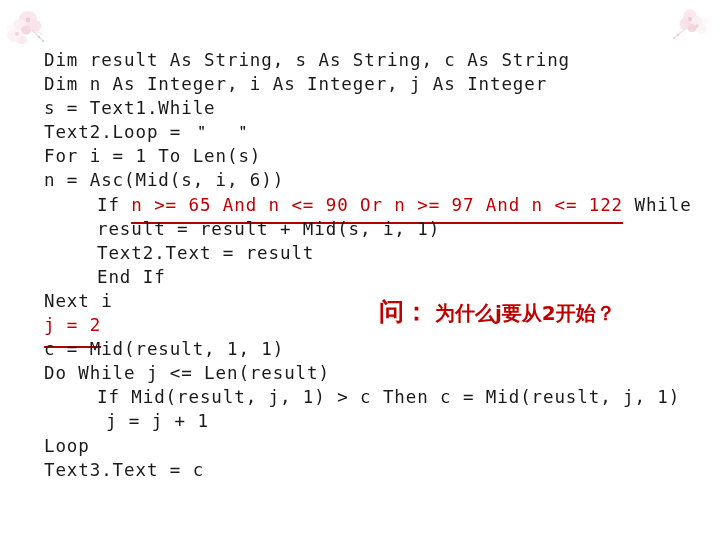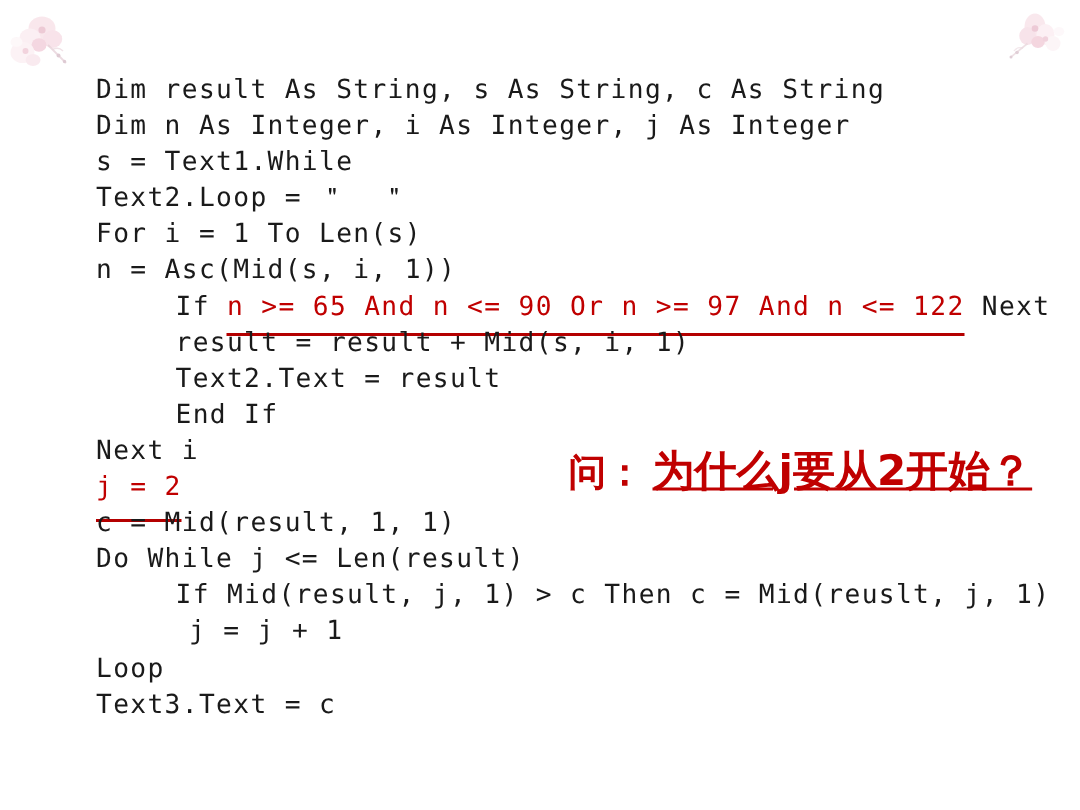--- a/index.html
+++ b/index.html
@@ -41,21 +41,20 @@
     width: 676px;
   }
   .code-line {
     height: 24.1px;
     line-height: 24.1px;
     white-space: pre;
     font-family: "DejaVu Sans Mono", monospace;
     font-size: 17.5px;
     letter-spacing: 0.9px;
     color: #1a1a1a;
-    margin-left: 20px;
   }
   .code-line .ind1 { display: inline-block; width: 53px; }
   .code-line .ind2 { display: inline-block; width: 62px; }
 
   .hl {
     color: #c00000;
     border-bottom: 2px solid #b40000;
     padding-bottom: 7px;
   }
   .hl-line {
@@ -72,24 +71,23 @@
     white-space: nowrap;
     color: #c00000;
     font-family: "DejaVu Sans", sans-serif;
     font-weight: bold;
   }
   .annotation .q-mark {
     font-size: 25px;
     letter-spacing: 0px;
   }
   .annotation .q-text {
-    font-size: 28px;
+    font-size: 20px;
     margin-left: 6px;
     letter-spacing: 0px;
-    text-decoration: underline;
   }
 </style>
 </head>
 <body>
 
 <svg class="corner-deco tl" viewBox="0 0 62 54">
   <g opacity="0.55">
     <ellipse cx="26" cy="17" rx="9" ry="8" fill="#f3cdd8"></ellipse>
     <ellipse cx="18" cy="23" rx="7" ry="6" fill="#f6dde5"></ellipse>
     <ellipse cx="33" cy="24" rx="6.5" ry="6" fill="#f0c4d2"></ellipse>
@@ -125,23 +123,23 @@
 
 <div class="code-slide">
 
   <div class="code-body">
 
     <div class="code-line">Dim result As String, s As String, c As String</div>
     <div class="code-line">Dim n As Integer, i As Integer, j As Integer</div>
     <div class="code-line">s = Text1.While</div>
     <div class="code-line">Text2.Loop = ＂  ＂</div>
     <div class="code-line">For i = 1 To Len(s)</div>
-    <div class="code-line">n = Asc(Mid(s, i, 1))</div>
+    <div class="code-line">n = Asc(Mid(s, i, 6))</div>
 
-    <div class="code-line"><span class="ind1"></span><span>If </span><span class="hl">n &gt;= 65 And n &lt;= 90 Or n &gt;= 97 And n &lt;= 122</span><span> Next</span></div>
+    <div class="code-line"><span class="ind1"></span><span>If </span><span class="hl">n &gt;= 65 And n &lt;= 90 Or n &gt;= 97 And n &lt;= 122</span><span> While</span></div>
 
     <div class="code-line"><span class="ind1"></span><span>result = result + Mid(s, i, 1)</span></div>
     <div class="code-line"><span class="ind1"></span><span>Text2.Text = result</span></div>
     <div class="code-line"><span class="ind1"></span><span>End If</span></div>
 
     <div class="code-line">Next i</div>
 
     <div class="code-line"><span class="hl-line">j = 2</span></div>
 
     <div class="code-line">c = Mid(result, 1, 1)</div>

